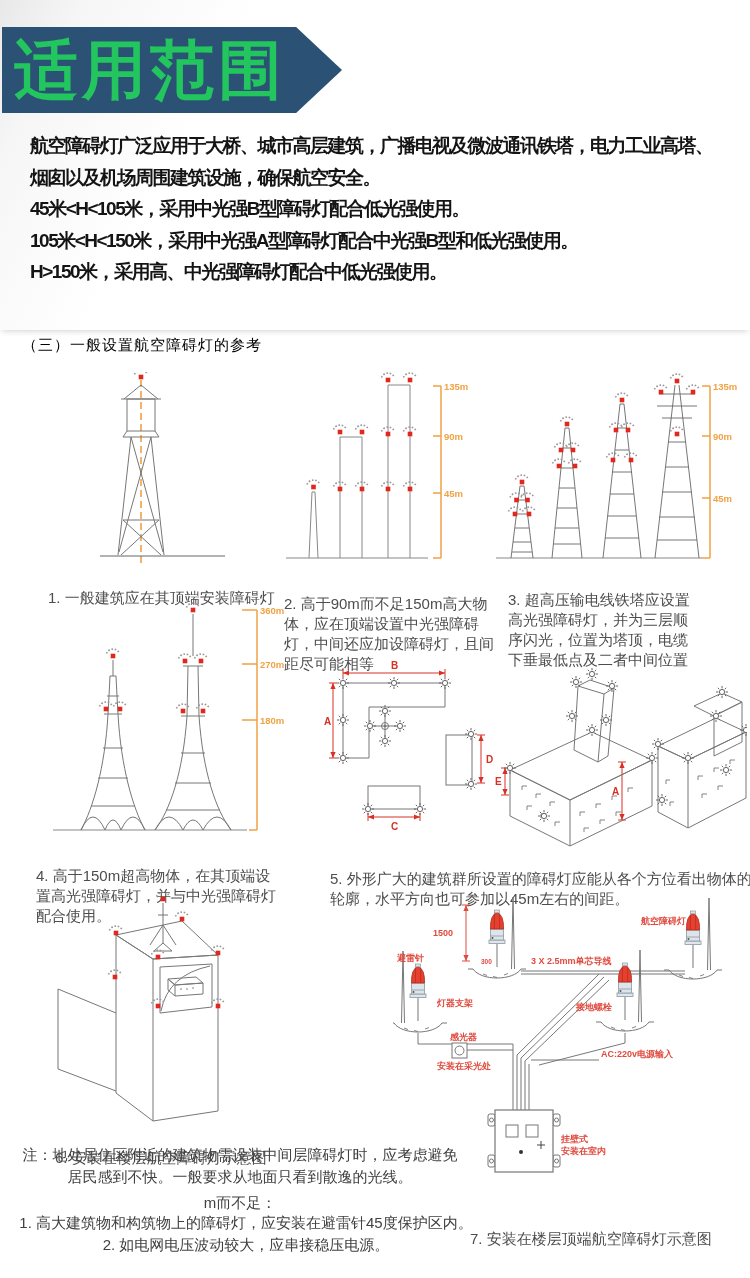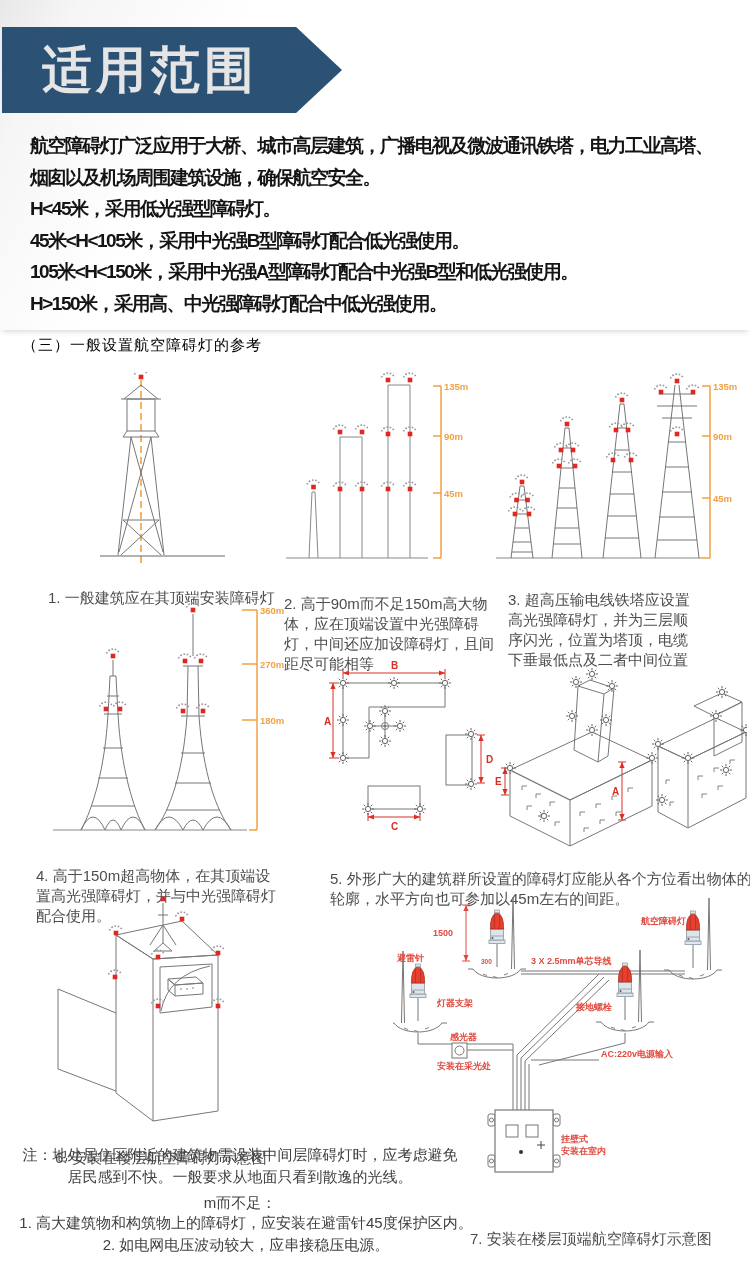--- a/index.html
+++ b/index.html
@@ -4,21 +4,21 @@
 <style>
   html,body{margin:0;padding:0;background:#fff;}
   #page{position:relative;width:750px;height:1278px;background:#fff;overflow:hidden;
         font-family:"Liberation Sans","DejaVu Sans",sans-serif;}
   .topsec{position:absolute;left:0;top:0;width:750px;height:330px;
           background:linear-gradient(118deg,#e8e8e8 0%,#f6f6f6 9%,#ffffff 28%);
           box-shadow:0 3px 6px -2px rgba(0,0,0,.18);}
   .banner{position:absolute;left:2px;top:27px;width:340px;height:86px;background:#2b5174;
           clip-path:polygon(0 0,86.5% 0,100% 50%,86.5% 100%,0 100%);
           display:flex;align-items:center;justify-content:center;padding-right:44px;box-sizing:border-box;
-          color:#e5e5e5;font-size:50px;font-weight:bold;letter-spacing:4px;}
+          color:#22c55e;font-size:64px;font-weight:bold;letter-spacing:4px;}
   .intro{position:absolute;left:30px;top:130px;width:698px;color:#141414;
          font-size:19px;font-weight:bold;line-height:31.5px;letter-spacing:-1.5px;}
   .intro p{margin:0;}
   .sectitle{position:absolute;left:22px;top:336px;font-size:15px;color:#000000;letter-spacing:1px;}
   .fig{position:absolute;}
   .cap{position:absolute;font-size:15px;line-height:20px;color:#4d4d4d;letter-spacing:0;margin-top:24px;}
   .note{position:absolute;font-size:15px;line-height:22px;color:#404040;text-align:center;}
   svg{font-family:inherit;display:block;}
   .oc{fill:#f0a244;font-size:9.5px;font-weight:bold;}
   .dm{fill:#d93025;font-size:10px;font-weight:bold;}
@@ -72,21 +72,20 @@
 </svg>
 
 <div id="page">
 
   <div class="topsec">
     <div class="banner">
       <span>适用范围</span>
     </div>
     <div class="intro">
       <p>航空障碍灯广泛应用于大桥、城市高层建筑，广播电视及微波通讯铁塔，电力工业高塔、烟囱以及机场周围建筑设施，确保航空安全。</p>
-      <p>H&lt;45米，采用低光强型障碍灯。</p>
       <p>45米&lt;H&lt;105米，采用中光强B型障碍灯配合低光强使用。</p>
       <p>105米&lt;H&lt;150米，采用中光强A型障碍灯配合中光强B型和低光强使用。</p>
       <p>H&gt;150米，采用高、中光强障碍灯配合中低光强使用。</p>
     </div>
   </div>
 
   <div class="sectitle">（三）一般设置航空障碍灯的参考</div>
 
   <svg class="fig" style="left:40px;top:372px" width="230" height="195" viewBox="0 0 230 195">
     <line x1="101" y1="8" x2="101" y2="193" stroke="#f0a244" stroke-width="1.6" stroke-dasharray="7 4"></line>

